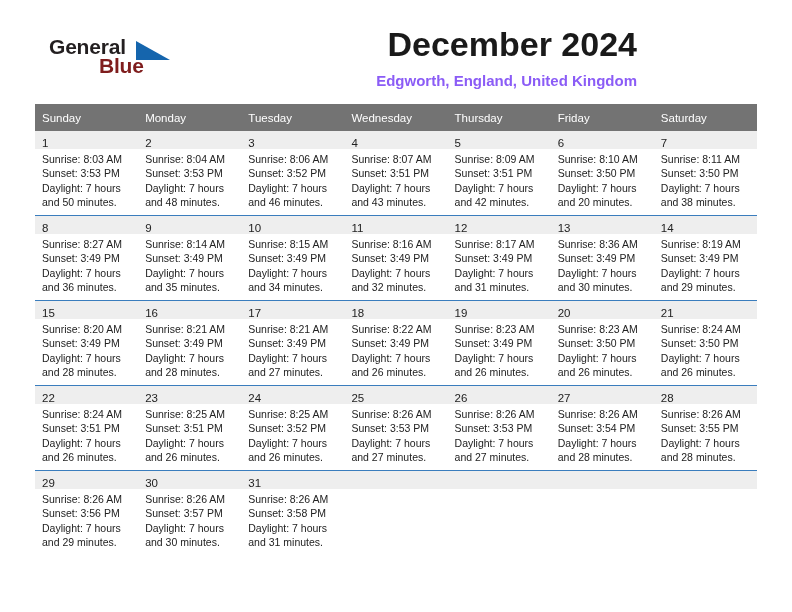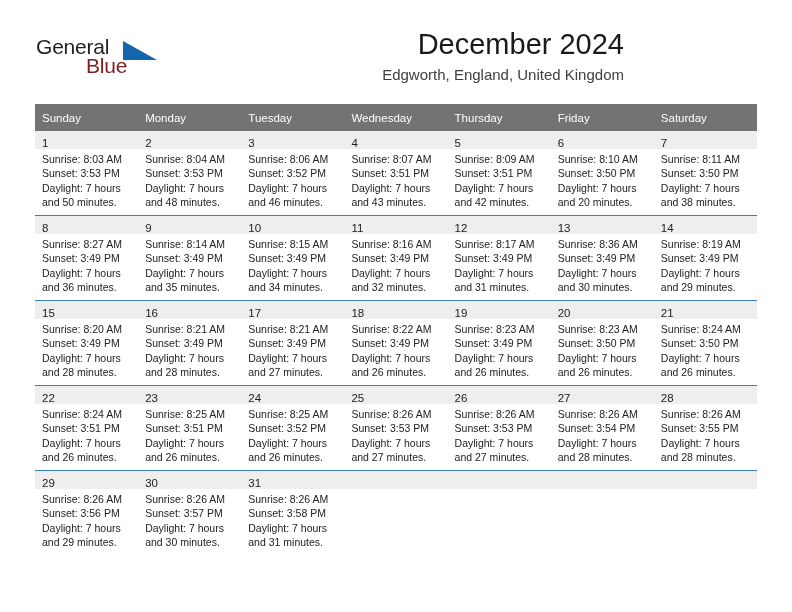--- a/index.html
+++ b/index.html
@@ -18,24 +18,25 @@
   .page {
     position: relative;
     width: 792px;
     height: 612px;
     box-sizing: border-box;
   }
 
   
   .topbar {
     position: absolute;
-    left: 0;
+    left: 13px;
     top: 0;
     width: 660px;
     height: 98px;
+    font-weight: bold;
   }
 
   .logo {
     position: absolute;
     left: 36px;
     top: 36px;
     width: 110px;
     height: 48px;
   }
   .logo-general {
@@ -62,29 +63,29 @@
     top: 3px;
   }
 
   .title-block {
     position: absolute;
     right: 36px;
     top: 28px;
     text-align: right;
   }
   .cal-title {
-    font-size: 29px;
+    font-size: 34px;
     color: #1a1a1a;
     line-height: 32px;
     white-space: nowrap;
   }
   .cal-subtitle {
-    margin-top: 6px;
+    margin-top: 12px;
     font-size: 15px;
-    color: #404040;
+    color: #8b5cf6;
     line-height: 18px;
     white-space: nowrap;
   }
 
   
   .calendar {
     position: absolute;
     left: 35px;
     top: 104px;
     width: 722px;

